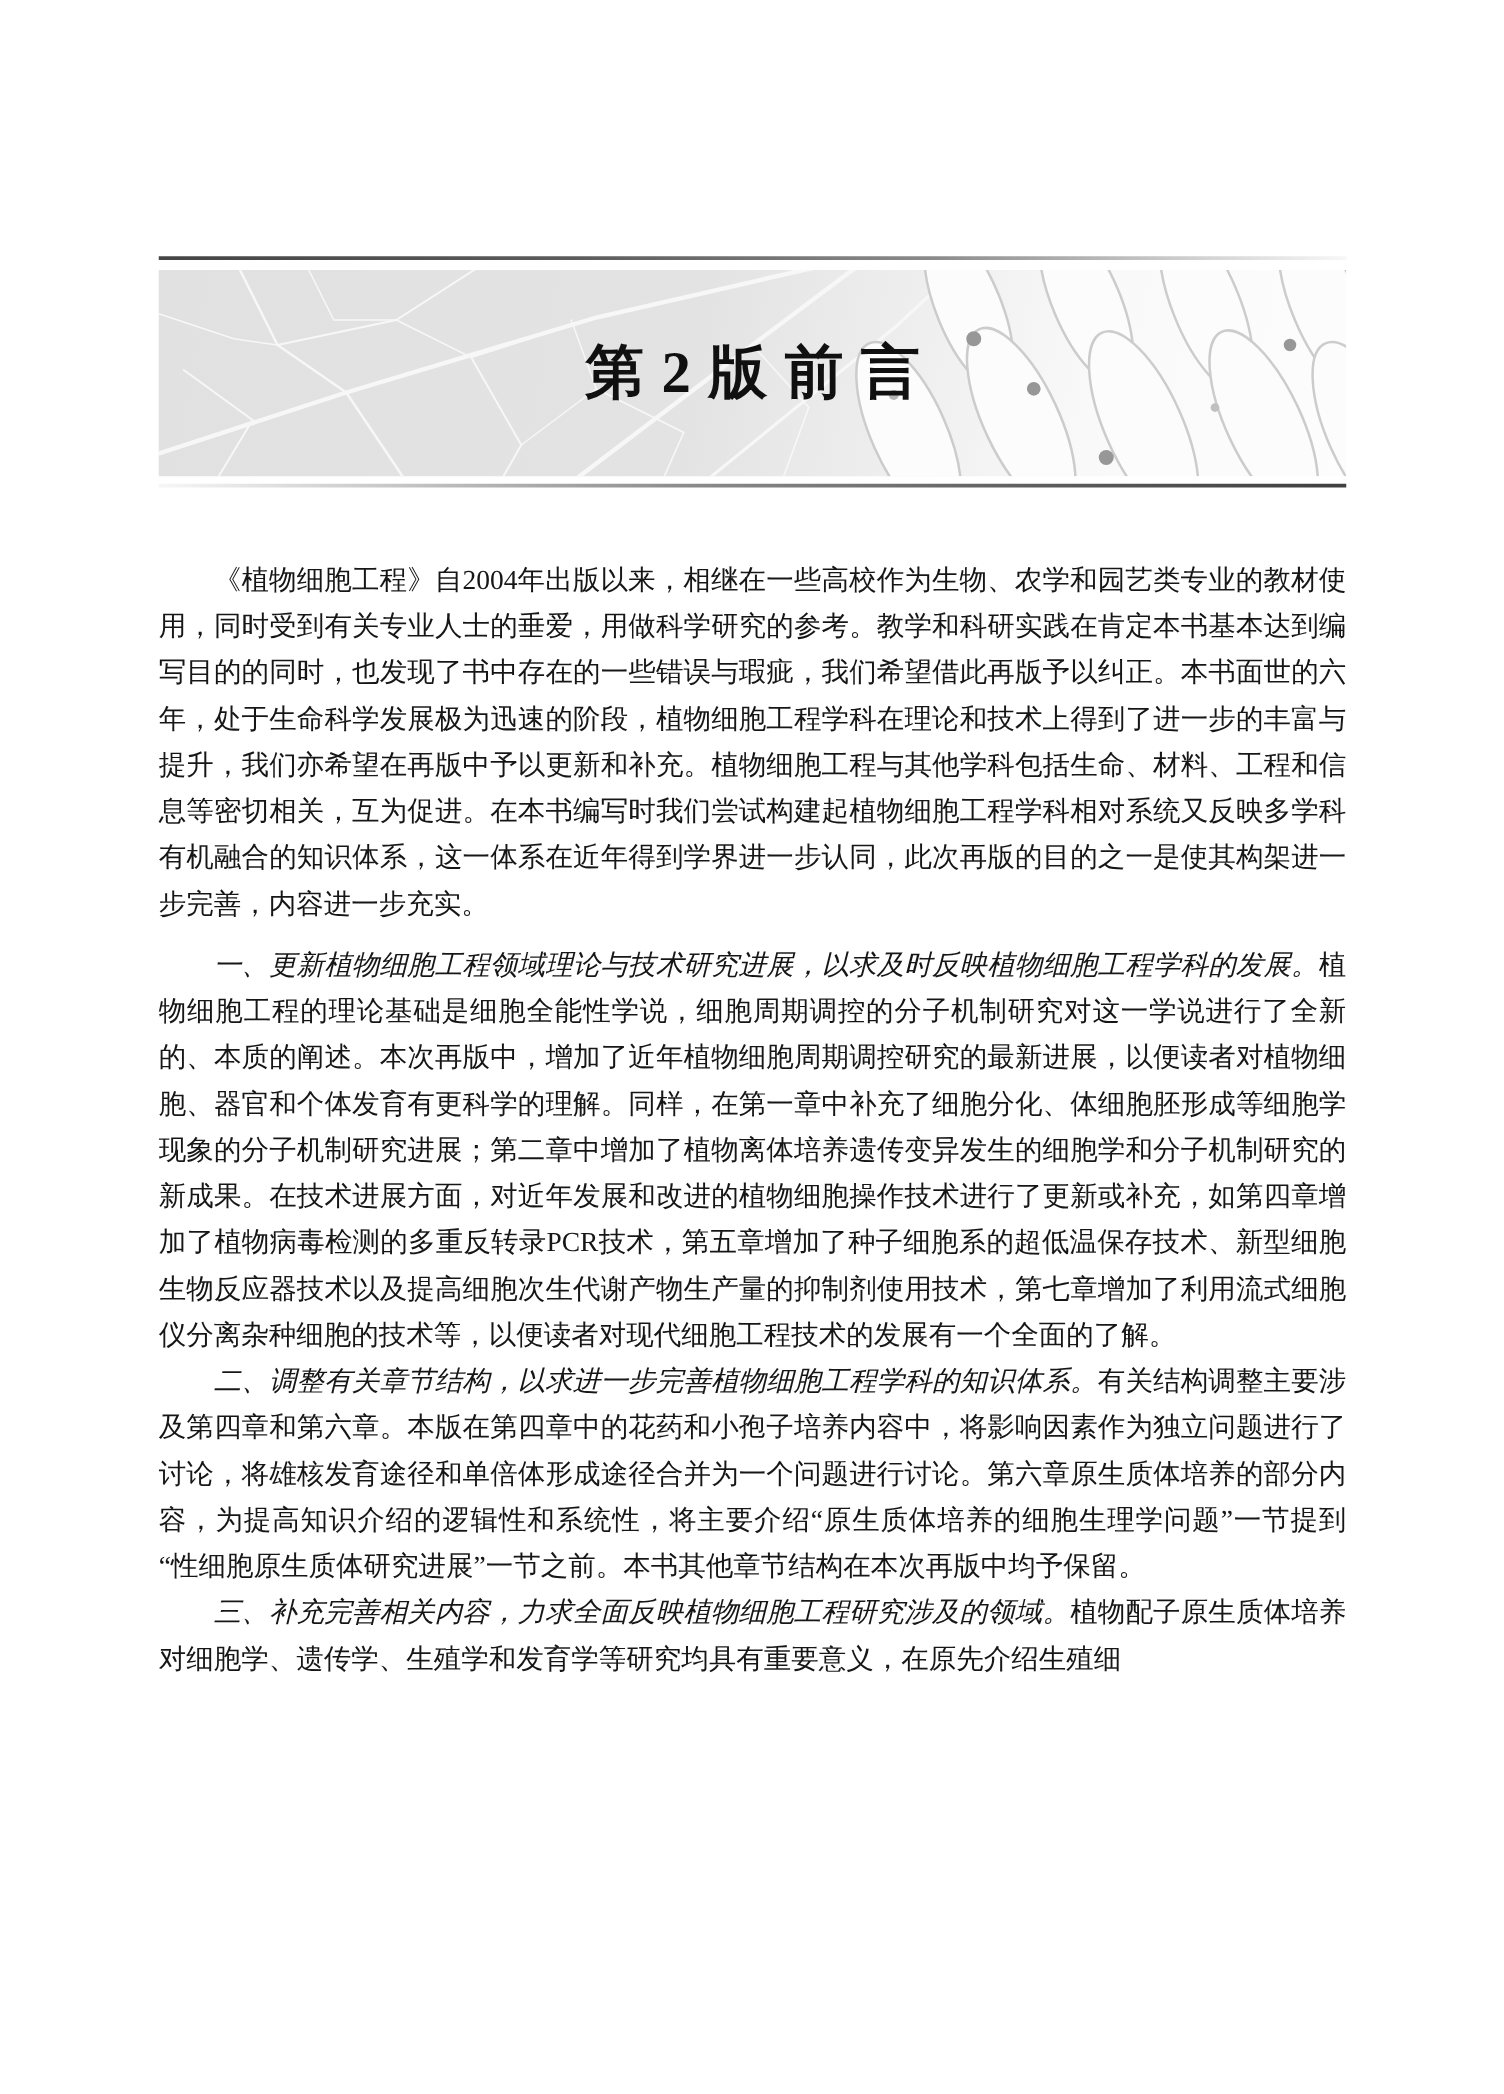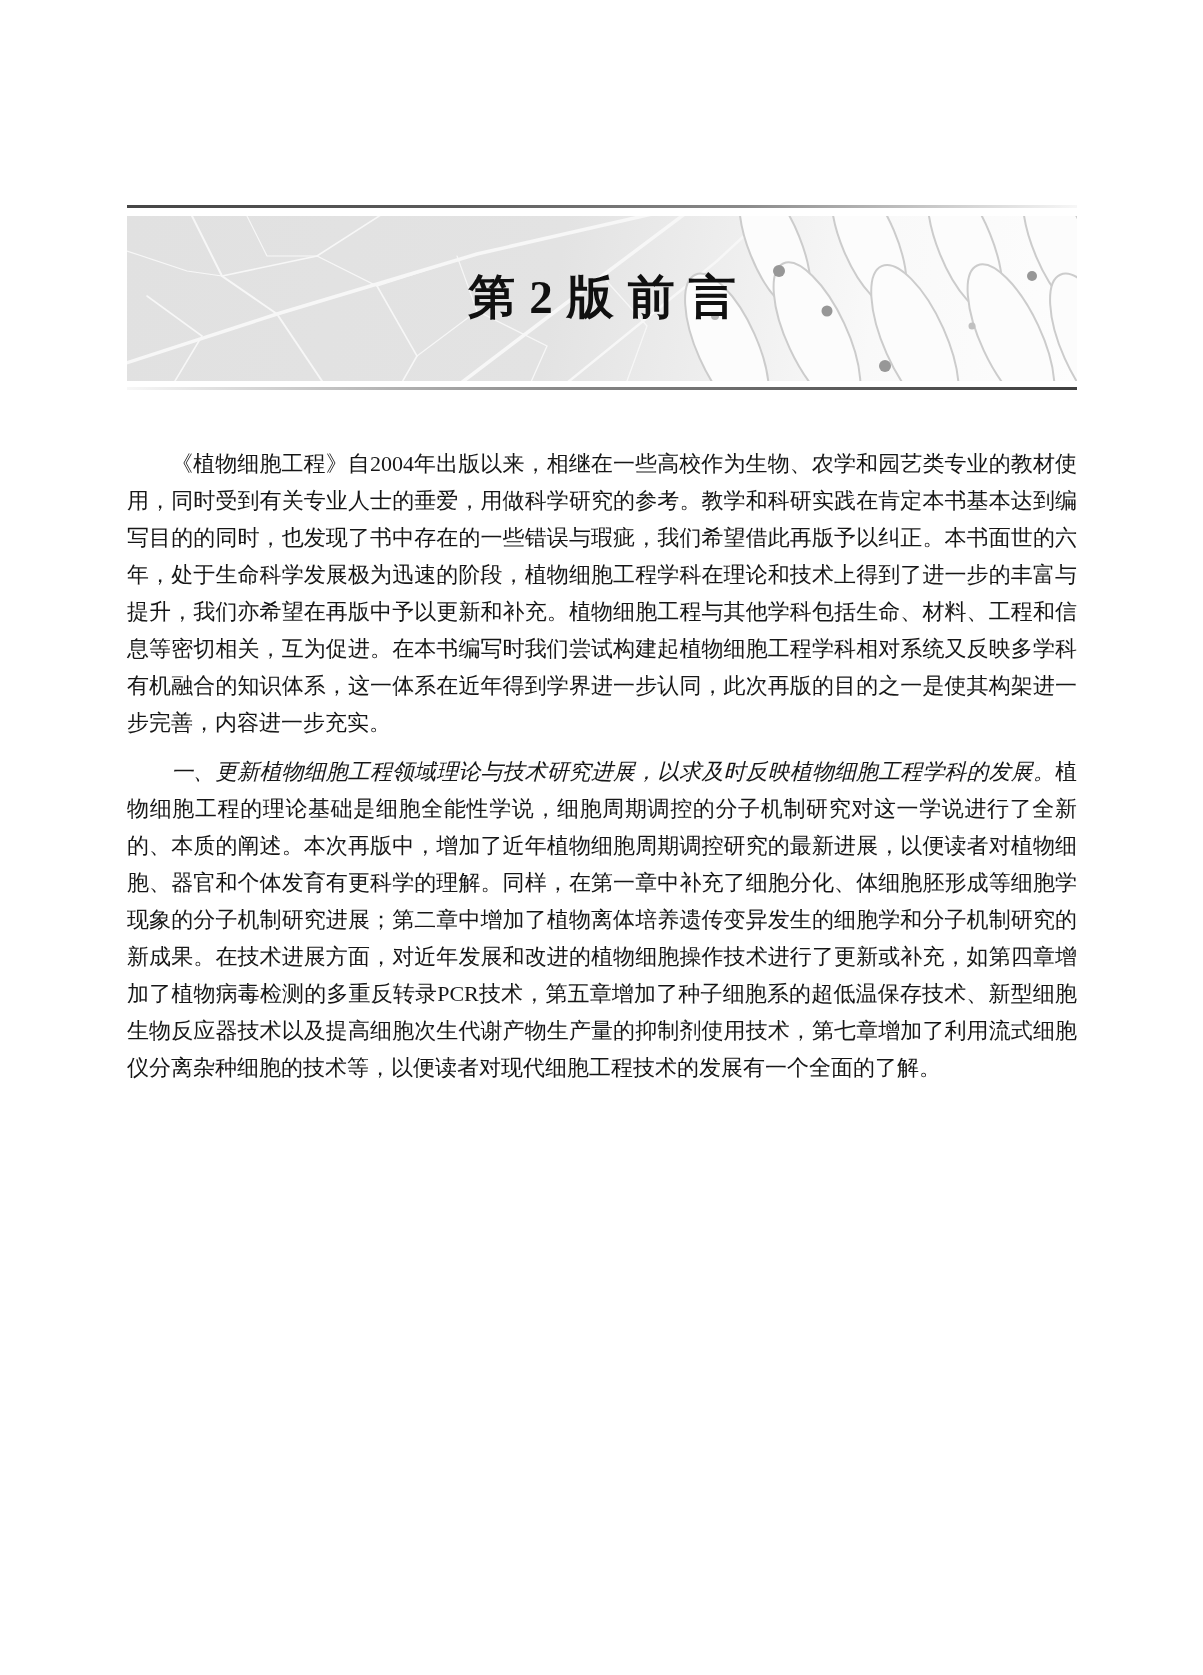--- a/index.html
+++ b/index.html
@@ -136,17 +136,19 @@
 
     <div class="rule-bottom"></div>
 
     <div class="body-text">
 
       <p class="p-first">《植物细胞工程》自2004年出版以来，相继在一些高校作为生物、农学和园艺类专业的教材使用，同时受到有关专业人士的垂爱，用做科学研究的参考。教学和科研实践在肯定本书基本达到编写目的的同时，也发现了书中存在的一些错误与瑕疵，我们希望借此再版予以纠正。本书面世的六年，处于生命科学发展极为迅速的阶段，植物细胞工程学科在理论和技术上得到了进一步的丰富与提升，我们亦希望在再版中予以更新和补充。植物细胞工程与其他学科包括生命、材料、工程和信息等密切相关，互为促进。在本书编写时我们尝试构建起植物细胞工程学科相对系统又反映多学科有机融合的知识体系，这一体系在近年得到学界进一步认同，此次再版的目的之一是使其构架进一步完善，内容进一步充实。</p>
 
 
       <p class="p-item-first"><span class="kai">一、更新植物细胞工程领域理论与技术研究进展，以求及时反映植物细胞工程学科的发展。</span><span>植物细胞工程的理论基础是细胞全能性学说，细胞周期调控的分子机制研究对这一学说进行了全新的、本质的阐述。本次再版中，增加了近年植物细胞周期调控研究的最新进展，以便读者对植物细胞、器官和个体发育有更科学的理解。同样，在第一章中补充了细胞分化、体细胞胚形成等细胞学现象的分子机制研究进展；第二章中增加了植物离体培养遗传变异发生的细胞学和分子机制研究的新成果。在技术进展方面，对近年发展和改进的植物细胞操作技术进行了更新或补充，如第四章增加了植物病毒检测的多重反转录PCR技术，第五章增加了种子细胞系的超低温保存技术、新型细胞生物反应器技术以及提高细胞次生代谢产物生产量的抑制剂使用技术，第七章增加了利用流式细胞仪分离杂种细胞的技术等，以便读者对现代细胞工程技术的发展有一个全面的了解。</span></p>
 
+      <p><span class="kai">二、调整有关章节结构，以求进一步完善植物细胞工程学科的知识体系。</span><span>有关结构调整主要涉及第四章和第六章。本版在第四章中的花药和小孢子培养内容中，将影响因素作为独立问题进行了讨论，将雄核发育途径和单倍体形成途径合并为一个问题进行讨论。第六章原生质体培养的部分内容，为提高知识介绍的逻辑性和系统性，将主要介绍“原生质体培养的细胞生理学问题”一节提到“性细胞原生质体研究进展”一节之前。本书其他章节结构在本次再版中均予保留。</span></p>
 
+      <p><span class="kai">三、补充完善相关内容，力求全面反映植物细胞工程研究涉及的领域。</span><span>植物配子原生质体培养对细胞学、遗传学、生殖学和发育学等研究均具有重要意义，在原先介绍生殖细</span></p>
 
     </div>
   </div>
 </div>
 
 </body></html>

